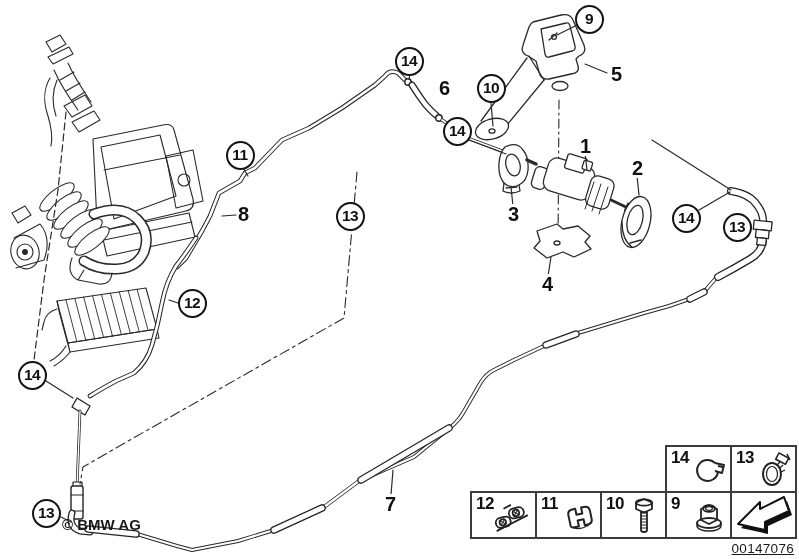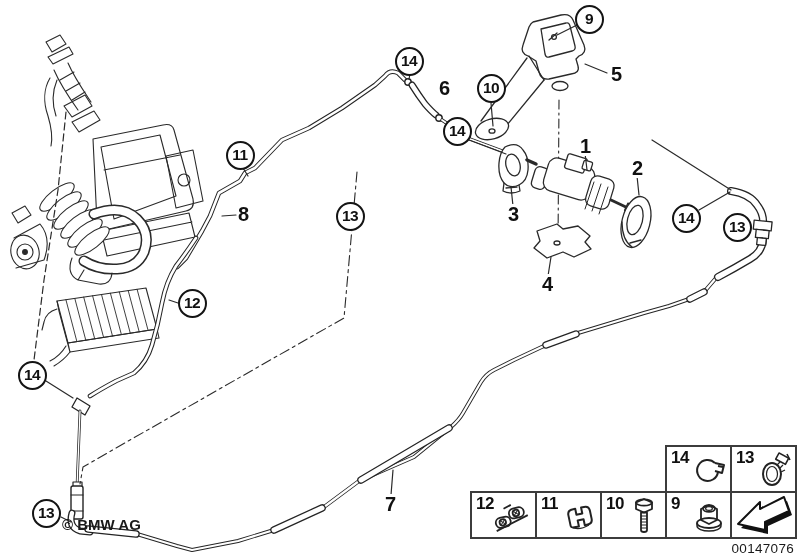--- a/index.html
+++ b/index.html
@@ -24,21 +24,21 @@
   .legend-cell .num{
     position:absolute;left:4px;top:1px;font-weight:700;font-size:17px;letter-spacing:-0.5px;
   }
   .legend-cell svg{position:absolute;right:1px;bottom:1px;}
   .legend-cell.arrow-cell svg{right:1px;bottom:3px;}
   .copyright{
     position:absolute;left:21px;top:516px;font-size:15px;font-weight:700;z-index:6;color:#1a1a1a;margin-left:41px;
   }
   .docnum{
     position:absolute;left:710px;top:541px;width:84px;text-align:right;
-    font-size:13.5px;font-weight:400;z-index:6;color:#1a1a1a;letter-spacing:0.3px;
+    font-size:13.5px;font-weight:400;z-index:6;color:#1a1a1a;letter-spacing:0.3px;text-decoration:underline;
   }
 </style>
 </head>
 <body>
 
 <div class="stage">
 
   <svg class="art" viewBox="0 0 799 559" stroke-linecap="round" stroke-linejoin="round">
 
     <g stroke="#2a2a2a" fill="none" stroke-width="1.1">

